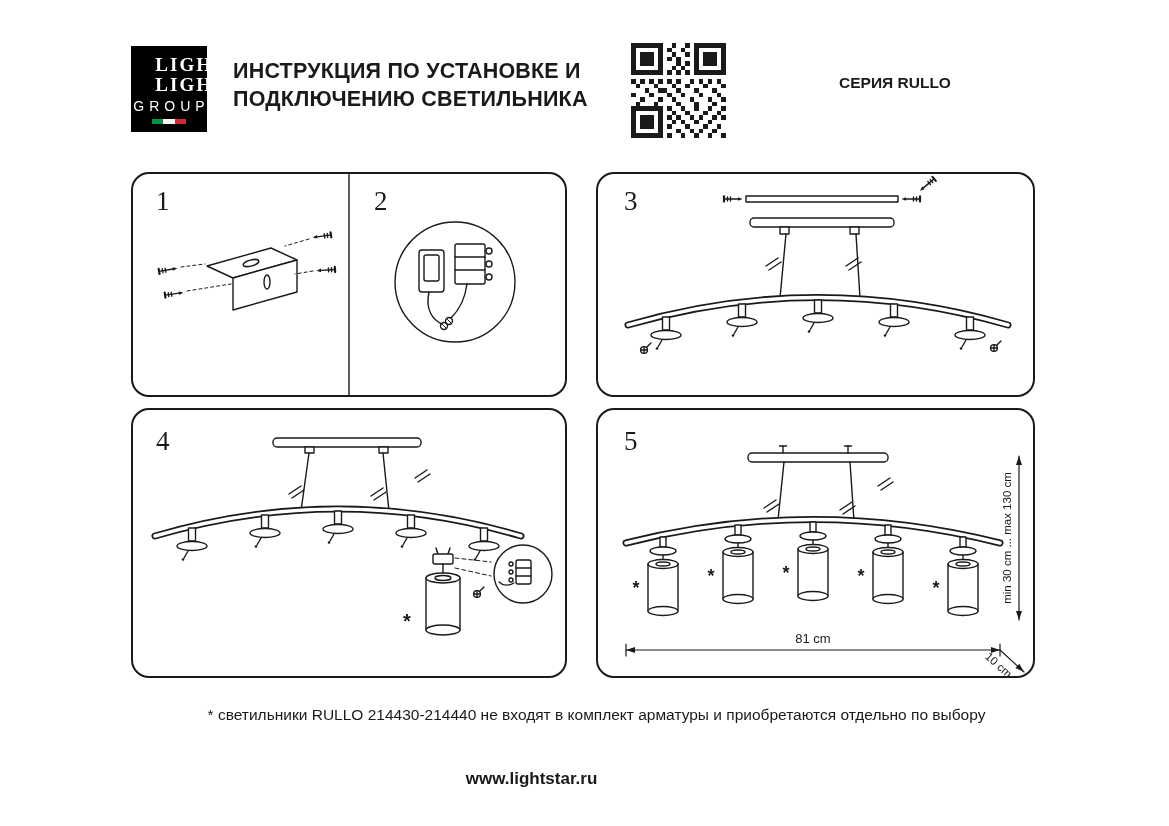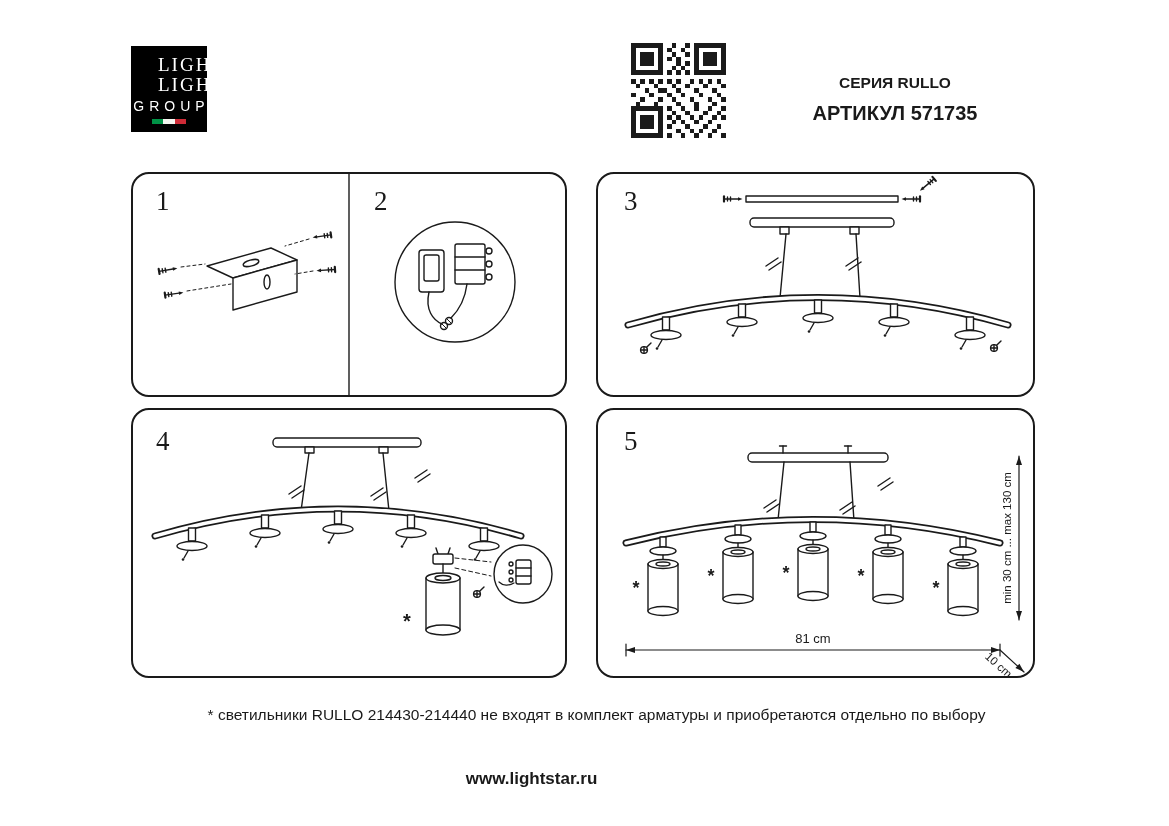--- a/index.html
+++ b/index.html
@@ -10,21 +10,21 @@
     color:#1a1a1a;
   }
   .page { position:relative; width:1169px; height:826px; background:#fff; overflow:hidden; }
 
   
   .logo {
     position:absolute; left:131px; top:46px; width:76px; height:86px;
     background:#000; color:#fff;
     display:flex; flex-direction:column; align-items:center; justify-content:center;
   }
-  .logo .l { font-family:"Liberation Serif", serif; font-size:19px; font-weight:400; letter-spacing:2px; line-height:20px;margin-left:45px; }
+  .logo .l { font-family:"Liberation Serif", serif; font-size:19px; font-weight:700; letter-spacing:2px; line-height:20px;margin-left:45px; }
   .logo .grp { font-size:14px; letter-spacing:5px; margin-top:3px; text-indent:5px; }
   .flag { display:flex; width:34px; height:5px; margin-top:5px; }
   .flag div { flex:1; }
   .fg { background:#009246; } .fw { background:#f4f5f0; } .fr { background:#ce2b37; }
 
   .title { position:absolute; left:233px; top:57px; font-size:21.5px; font-weight:700; line-height:28px; letter-spacing:0.2px; }
   .qr { position:absolute; left:631px; top:43px; width:95px; height:95px; }
   .meta { position:absolute; left:775px; top:62px; width:240px; text-align:center;margin-top:12px; }
   .series { font-size:15.5px; font-weight:700; }
   .article { font-size:20px; font-weight:700; margin-top:10px; }
@@ -55,40 +55,43 @@
     <div class="l">LIGHT</div>
     <div class="l">LIGHT</div>
     <div class="grp">GROUP</div>
     <div class="flag">
         <div class="fg"></div>
         <div class="fw"></div>
         <div class="fr"></div>
       </div>
   </div>
 
+  <div class="title">
+    <div>ИНСТРУКЦИЯ ПО УСТАНОВКЕ И</div>
+    <div>ПОДКЛЮЧЕНИЮ СВЕТИЛЬНИКА</div>
+  </div>
 
   <svg class="qr" viewBox="0 0 21 21" shape-rendering="crispEdges">
     <rect x="0" y="0" width="21" height="21" fill="#fff"></rect>
     <g fill="#1a1a1a">
       <rect x="0" y="0" width="7" height="7"></rect>
         <rect x="1" y="1" width="5" height="5" fill="#fff"></rect>
         <rect x="2" y="2" width="3" height="3"></rect>
       <rect x="14" y="0" width="7" height="7"></rect>
         <rect x="15" y="1" width="5" height="5" fill="#fff"></rect>
         <rect x="16" y="2" width="3" height="3"></rect>
       <rect x="0" y="14" width="7" height="7"></rect>
         <rect x="1" y="15" width="5" height="5" fill="#fff"></rect>
         <rect x="2" y="16" width="3" height="3"></rect>
       <path d="M9 0h1v1H9zM12 0h1v1h-1zM8 1h1v1H8zM11 1h1v1h-1zM9 2h1v1H9zM12 2h1v1h-1zM8 3h1v1H8zM10 3h1v1h-1zM10 4h1v1h-1zM12 4h1v1h-1zM9 5h1v1H9zM11 5h1v1h-1zM8 6h1v1H8zM10 6h1v1h-1zM12 6h1v1h-1zM6 8h1v1H6zM6 10h1v1H6zM6 12h1v1H6zM0 8h1v1H0zM2 8h1v1H2zM4 8h1v1H4zM8 8h1v1H8zM10 8h1v1h-1zM13 8h1v1h-1zM15 8h1v1h-1zM17 8h1v1h-1zM19 8h1v1h-1zM1 9h1v1H1zM5 9h1v1H5zM9 9h1v1H9zM12 9h1v1h-1zM16 9h1v1h-1zM20 9h1v1h-1zM3 10h1v1H3zM7 10h1v1H7zM10 10h1v1h-1zM14 10h1v1h-1zM18 10h1v1h-1zM0 11h1v1H0zM4 11h1v1H4zM8 11h1v1H8zM11 11h1v1h-1zM15 11h1v1h-1zM19 11h1v1h-1zM2 12h1v1H2zM9 12h1v1H9zM13 12h1v1h-1zM17 12h1v1h-1zM20 12h1v1h-1zM1 13h1v1H1zM5 13h1v1H5zM10 13h1v1h-1zM14 13h1v1h-1zM18 13h1v1h-1zM8 14h1v1H8zM11 14h1v1h-1zM14 14h1v1h-1zM17 14h1v1h-1zM20 14h1v1h-1zM9 15h1v1H9zM12 15h1v1h-1zM16 15h1v1h-1zM19 15h1v1h-1zM8 16h1v1H8zM10 16h1v1h-1zM13 16h1v1h-1zM15 16h1v1h-1zM18 16h1v1h-1zM20 16h1v1h-1zM9 17h1v1H9zM11 17h1v1h-1zM14 17h1v1h-1zM17 17h1v1h-1zM8 18h1v1H8zM12 18h1v1h-1zM16 18h1v1h-1zM19 18h1v1h-1zM10 19h1v1h-1zM13 19h1v1h-1zM15 19h1v1h-1zM18 19h1v1h-1zM8 20h1v1H8zM11 20h1v1h-1zM14 20h1v1h-1zM17 20h1v1h-1zM20 20h1v1h-1z"></path>
     </g>
   </svg>
 
   <div class="meta">
     <div class="series">СЕРИЯ RULLO</div>
-    <div class="article">АРТИКУЛ 571735</div>
   </div>
 
   <section class="panel p12">
     <span class="stepnum num1">1</span>
     <span class="stepnum num2">2</span>
     <svg viewBox="0 0 432 221" preserveAspectRatio="none">
       <defs>
         <g id="scr1" stroke-linecap="round">
           <line x1="-8" y1="0" x2="6" y2="0"></line>
           <line x1="-8" y1="-2.6" x2="-8" y2="2.6" stroke-width="2.2"></line>

